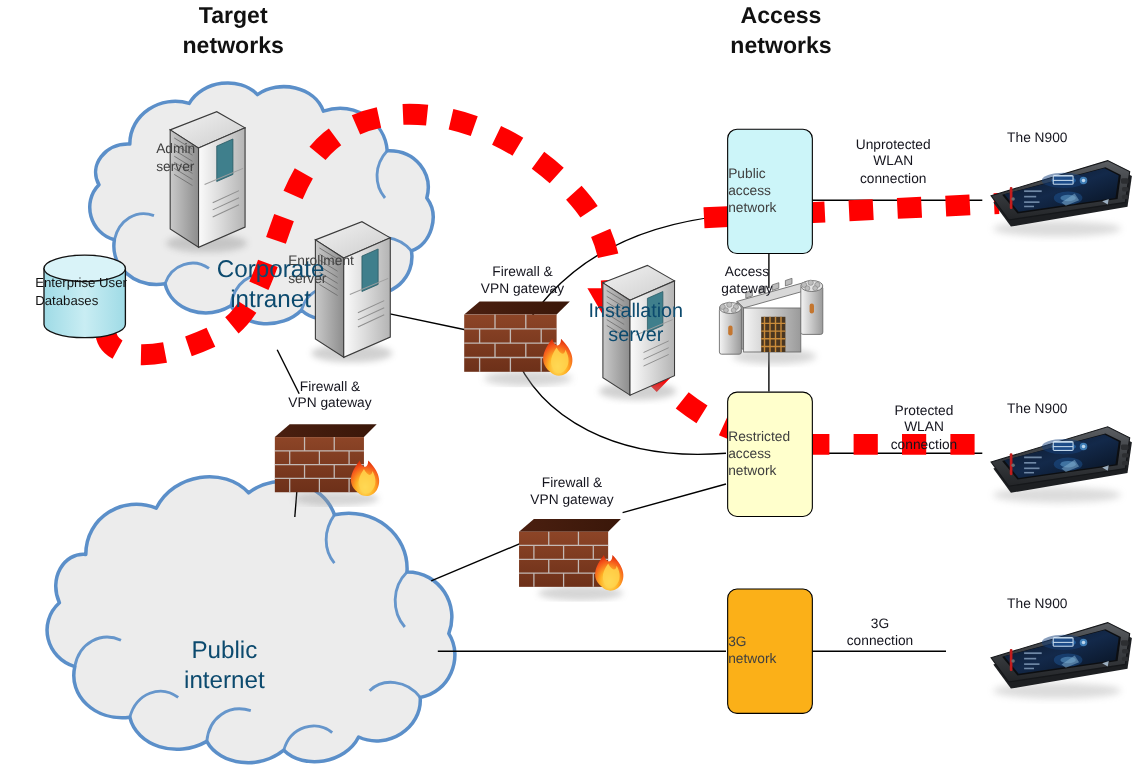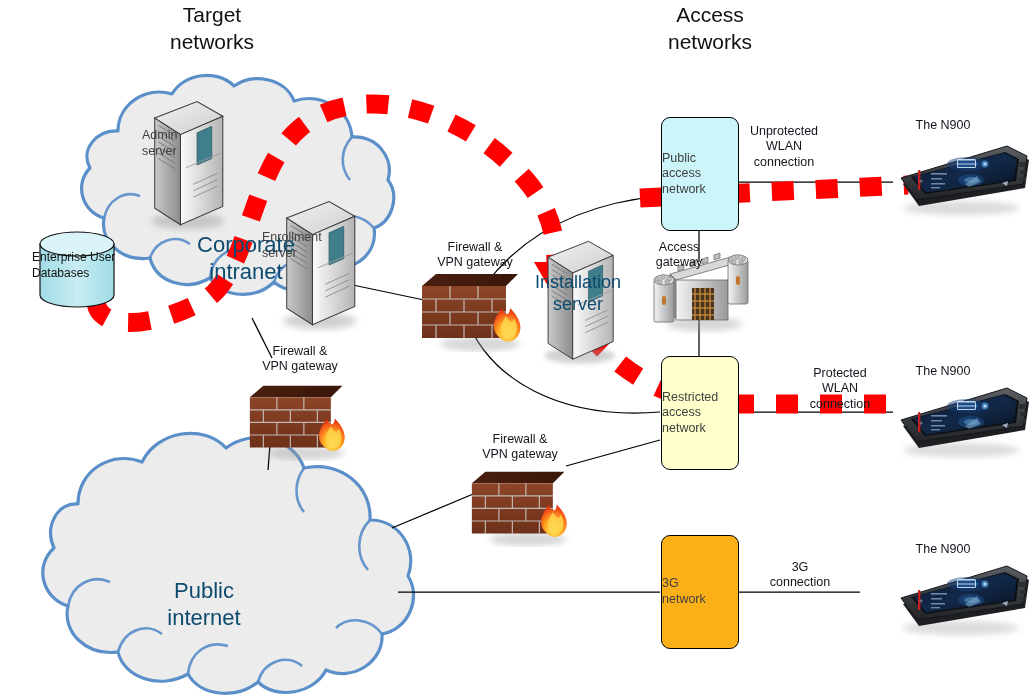--- a/index.html
+++ b/index.html
@@ -1,21 +1,21 @@
 <!DOCTYPE html>
 <html><head>
 <meta charset="utf-8">
 <style>
   html,body{margin:0;padding:0;background:#fff;}
   body{width:1035px;height:698px;position:relative;overflow:hidden;
        font-family:"Liberation Sans",sans-serif;color:#1a1a1a;}
   #stage{position:absolute;inset:0;width:1035px;height:698px;}
   svg#canvas{position:absolute;left:0;top:0;width:1035px;height:698px;}
   .col-head{position:absolute;text-align:center;font-size:21px;line-height:1.28;
-            color:#111;white-space:pre-line;}
+            color:#111;white-space:pre-line;font-weight:bold;}
   .lbl{position:absolute;font-size:12.5px;line-height:1.22;text-align:center;
        color:#15151e;white-space:pre-line;}
   .big-lbl{position:absolute;font-size:22px;line-height:1.22;text-align:center;
            color:#0c4a6e;white-space:pre-line;}
   .node-lbl{position:absolute;font-size:12.5px;line-height:1.25;text-align:left;
             color:#404040;white-space:pre-line;}
   .phone-lbl{position:absolute;font-size:12.5px;text-align:center;color:#15151e;}
   .db-lbl{position:absolute;font-size:12px;line-height:1.3;color:#111;}
 </style>
 </head>
@@ -351,21 +351,21 @@
 <div class="lbl" style="left:425px;top:240px;width:100px;">Firewall &amp;
 VPN gateway</div>
 <div class="lbl" style="left:250px;top:344px;width:100px;">Firewall &amp;
 VPN gateway</div>
 <div class="lbl" style="left:470px;top:432px;width:100px;">Firewall &amp;
 VPN gateway</div>
 
 <div class="lbl" style="left:640px;top:240px;width:78px;">Access
 gateway</div>
 
-<div class="lbl" style="left:732px;top:124px;width:104px;">Unprotected
+<div class="lbl" style="left:760px;top:124px;width:104px;">Unprotected
 WLAN
 connection</div>
 <div class="lbl" style="left:788px;top:366px;width:104px;">Protected
 WLAN
 connection</div>
 <div class="lbl" style="left:748px;top:560px;width:104px;">3G
 connection</div>
 
 <div class="phone-lbl" style="left:893px;top:118px;width:100px;">The N900</div>
 <div class="phone-lbl" style="left:893px;top:364px;width:100px;">The N900</div>

